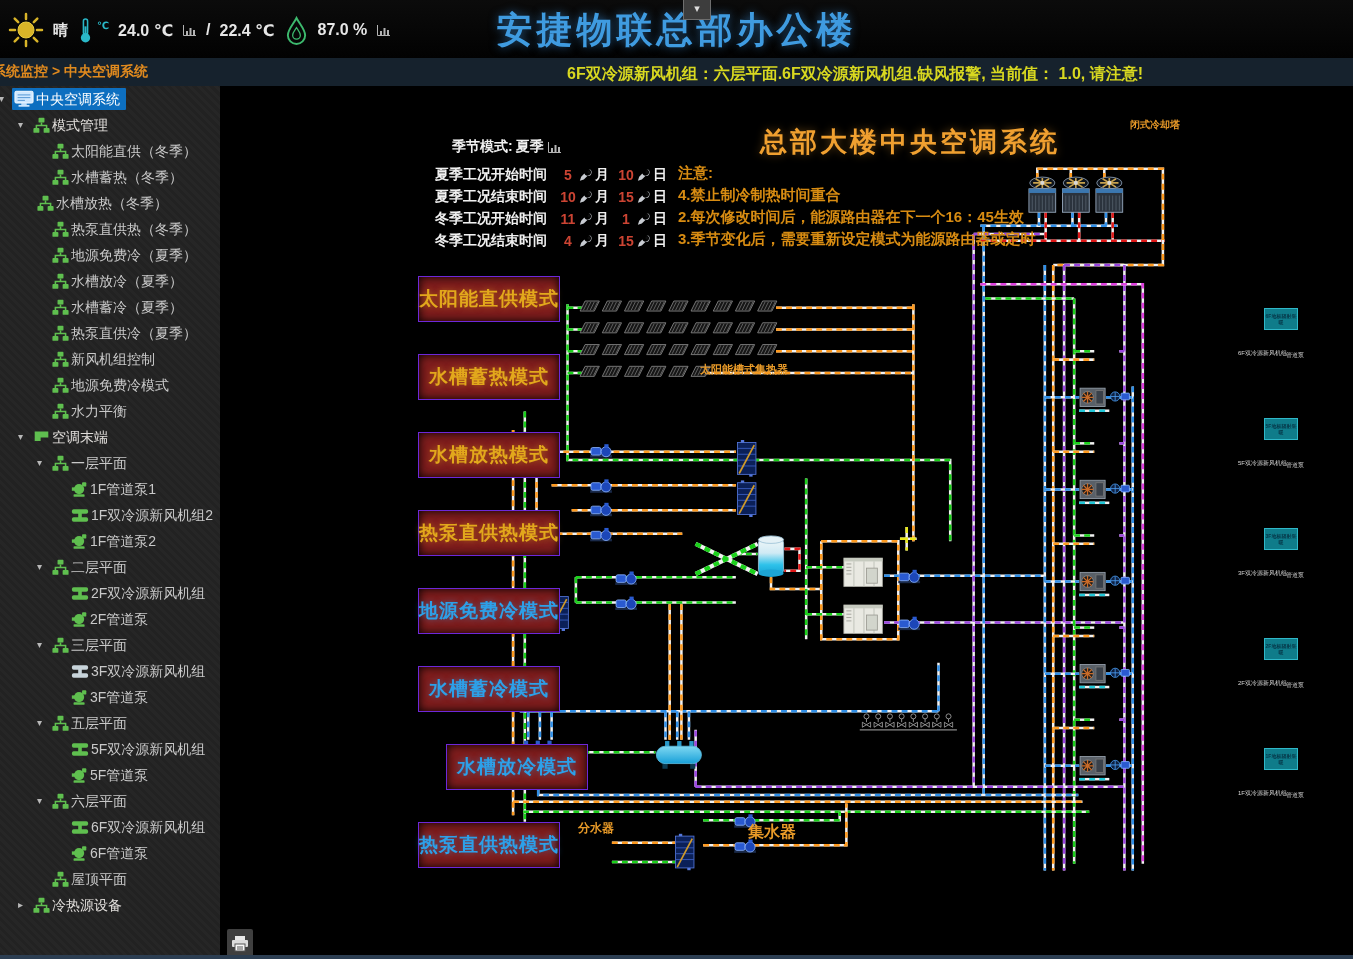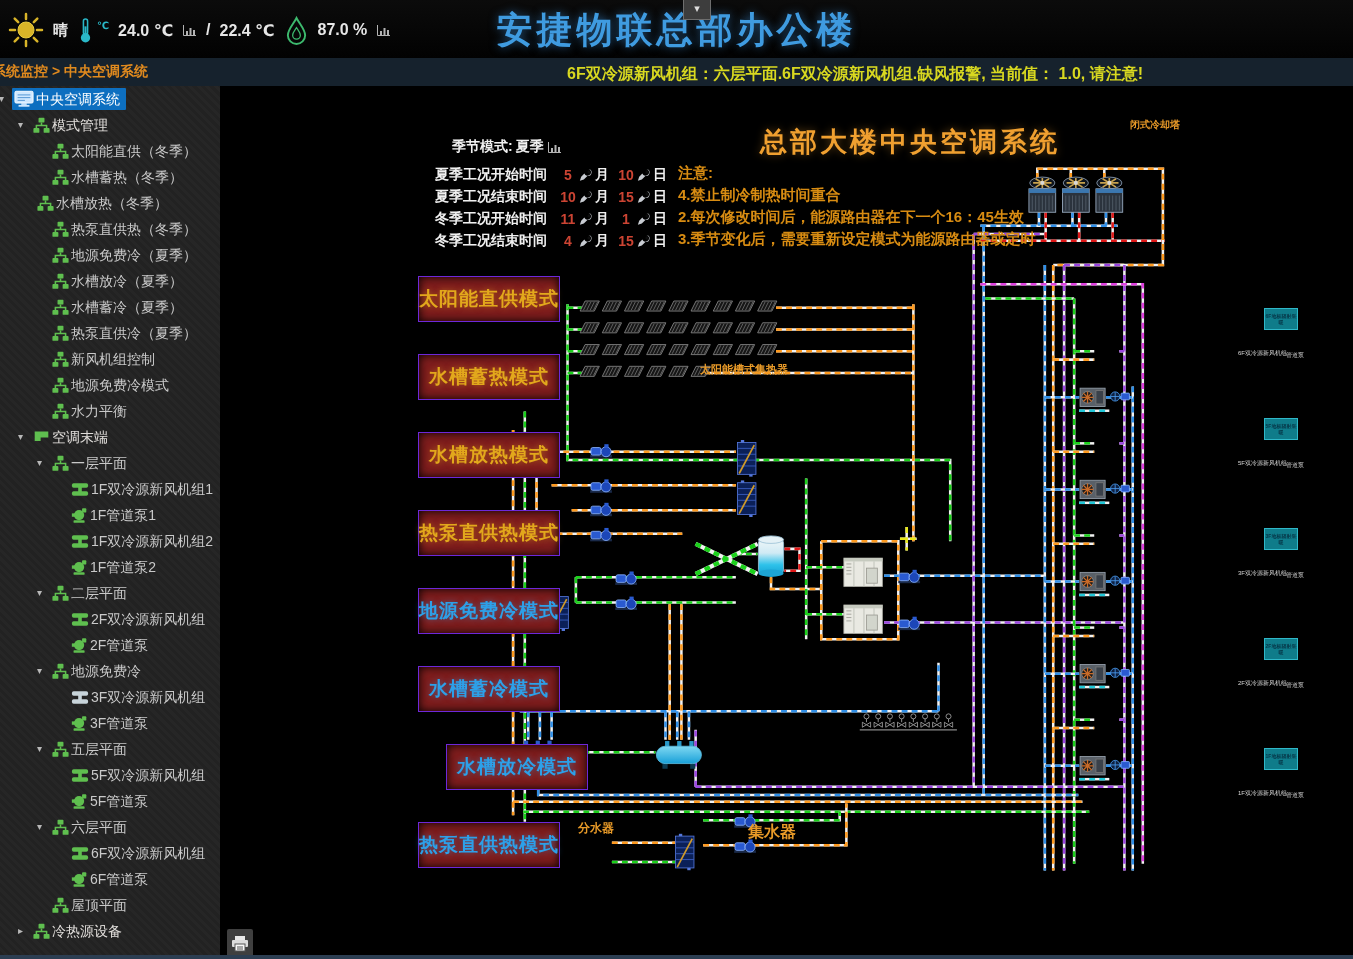--- a/index.html
+++ b/index.html
@@ -276,30 +276,20 @@
               <rect x="6.5" y="1" width="7" height="5.5" rx="1" fill="currentColor"></rect>
               <rect x="0.5" y="13" width="7" height="5.5" rx="1" fill="currentColor"></rect>
               <rect x="12.5" y="13" width="7" height="5.5" rx="1" fill="currentColor"></rect>
               <path d="M10,6.5 V10 M4,13 V10 H16 V13" stroke="currentColor" stroke-width="1.8" fill="none"></path>
             </svg>
             <span class="lbl">一层平面</span>
           </div>
         </div>
         <div class="trow">
           <div class="node" style="left: 69px; color: rgb(95, 191, 79);">
-            <svg class="tico" width="18" height="15" viewBox="0 0 20 16">
-              <rect x="1" y="1" width="18" height="5" rx="2" fill="currentColor"></rect>
-              <rect x="1" y="10" width="18" height="5" rx="2" fill="currentColor"></rect>
-              <rect x="8" y="5" width="4" height="6" fill="currentColor"></rect>
-            </svg>
-            <span class="lbl">1F双冷源新风机组1</span>
-          </div>
-        </div>
-        <div class="trow">
-          <div class="node" style="left: 69px; color: rgb(95, 191, 79);">
             <svg class="tico" width="17" height="17" viewBox="0 0 20 19">
               <circle cx="9.5" cy="9" r="6" fill="currentColor"></circle>
               <rect x="3" y="15" width="13" height="3" rx="1" fill="currentColor"></rect>
               <rect x="13" y="1" width="5" height="5" rx="1" fill="currentColor"></rect>
               <rect x="1" y="7" width="4" height="4" fill="currentColor"></rect>
             </svg>
             <span class="lbl">1F管道泵1</span>
           </div>
         </div>
         <div class="trow">
@@ -358,21 +348,21 @@
         </div>
         <div class="trow">
           <span class="chev" style="left: 37px;">▾</span>
           <div class="node" style="left: 50px; color: rgb(95, 191, 79);">
             <svg class="tico" width="17" height="17" viewBox="0 0 20 20">
               <rect x="6.5" y="1" width="7" height="5.5" rx="1" fill="currentColor"></rect>
               <rect x="0.5" y="13" width="7" height="5.5" rx="1" fill="currentColor"></rect>
               <rect x="12.5" y="13" width="7" height="5.5" rx="1" fill="currentColor"></rect>
               <path d="M10,6.5 V10 M4,13 V10 H16 V13" stroke="currentColor" stroke-width="1.8" fill="none"></path>
             </svg>
-            <span class="lbl">地源免费冷</span>
+            <span class="lbl">三层平面</span>
           </div>
         </div>
         <div class="trow">
           <div class="node" style="left: 69px; color: rgb(200, 212, 218);">
             <svg class="tico" width="18" height="15" viewBox="0 0 20 16">
               <rect x="1" y="1" width="18" height="5" rx="2" fill="currentColor"></rect>
               <rect x="1" y="10" width="18" height="5" rx="2" fill="currentColor"></rect>
               <rect x="8" y="5" width="4" height="6" fill="currentColor"></rect>
             </svg>
             <span class="lbl">3F双冷源新风机组</span>

